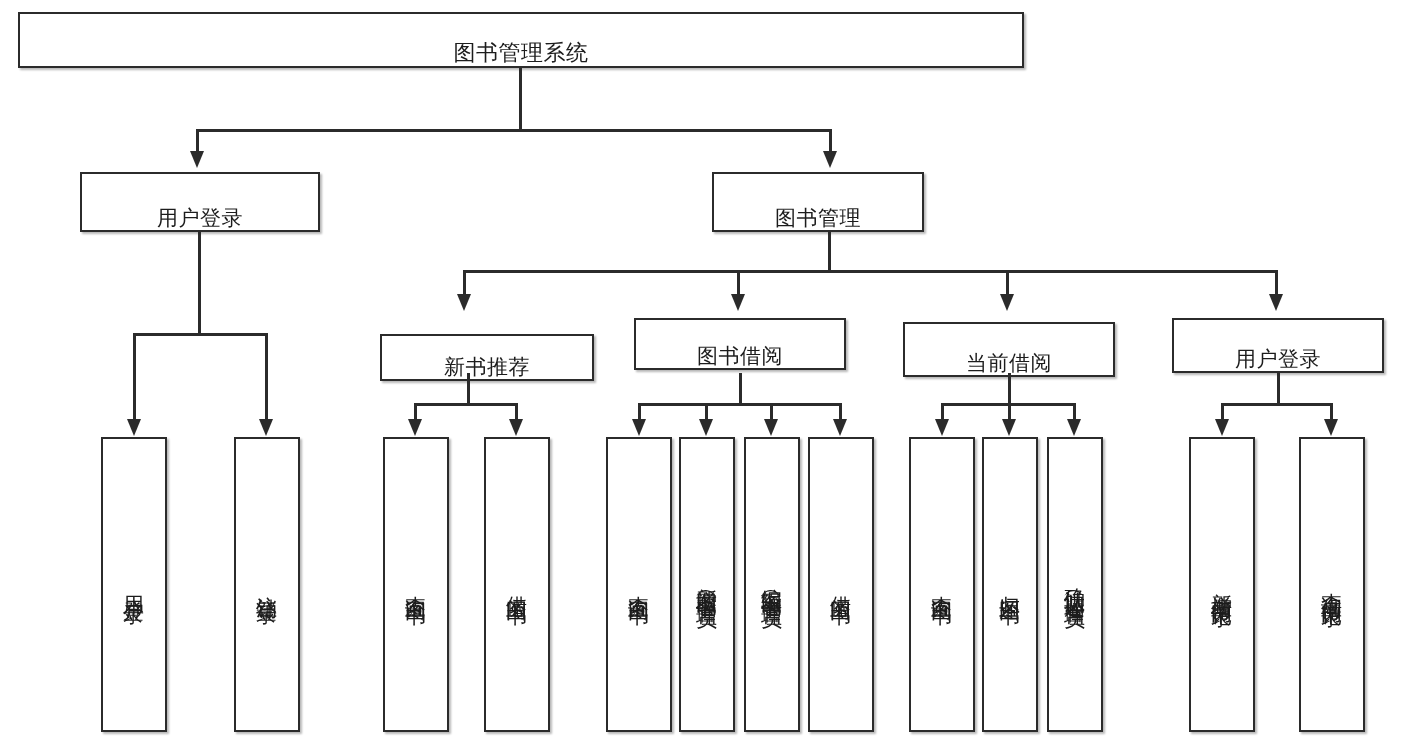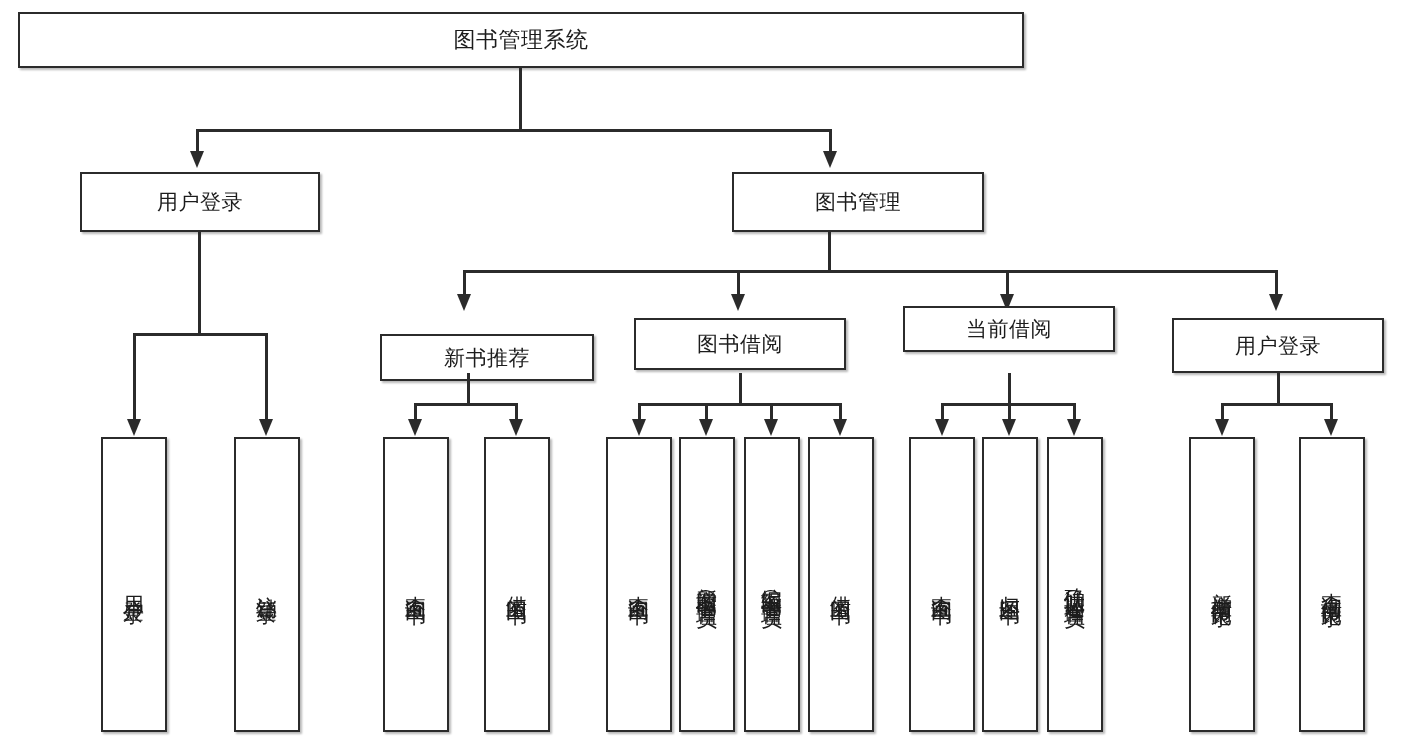--- a/index.html
+++ b/index.html
@@ -16,21 +16,21 @@
     font-family: "Liberation Sans", "DejaVu Sans", sans-serif;
   }
   
   .node {
     position: absolute;
     box-sizing: border-box;
     background: #ffffff;
     border: 2px solid #2b2b2b;
     box-shadow: 2px 2px 2px rgba(0,0,0,0.28);
     display: flex;
-    align-items: center;
+    align-items: flex-end;
     justify-content: center;
   }
   .node .label {
     color: #1c1c1c;
     line-height: 1.12;
     letter-spacing: 0.5px;
     white-space: nowrap;
     text-align: center;
   }
   
@@ -90,21 +90,21 @@
   <div class="conn hline" style="left:196px; top:129px; width:636px; height:3px;"></div>
   <div class="conn vline" style="left:196px; top:129px; width:3px; height:24px;"></div>
   <div class="conn vline" style="left:829px; top:129px; width:3px; height:24px;"></div>
   <div class="arrow" style="left:190px; top:151px;"></div>
   <div class="arrow" style="left:823px; top:151px;"></div>
 
   <div class="node horiz" style="left:80px; top:172px; width:240px; height:60px;">
     <span class="label">用户登录</span>
   </div>
 
-  <div class="node horiz" style="left:712px; top:172px; width:252px; height:60px;margin-left:20px;">
+  <div class="node horiz" style="left:712px; top:172px; width:212px; height:60px;">
     <span class="label">图书管理</span>
   </div>
 
   <div class="conn vline" style="left:198px; top:232px; width:3px; height:103px;"></div>
   <div class="conn hline" style="left:133px; top:333px; width:135px; height:3px;"></div>
   <div class="conn vline" style="left:133px; top:333px; width:3px; height:88px;"></div>
   <div class="conn vline" style="left:265px; top:333px; width:3px; height:88px;"></div>
   <div class="arrow" style="left:127px; top:419px;"></div>
   <div class="arrow" style="left:259px; top:419px;"></div>
 
@@ -118,21 +118,21 @@
   <div class="arrow" style="left:731px; top:294px;"></div>
   <div class="arrow" style="left:1000px; top:294px;"></div>
   <div class="arrow" style="left:1269px; top:294px;"></div>
 
   <div class="node horiz" style="left:380px; top:318px; width:214px; height:47px;margin-top:16px;">
     <span class="label">新书推荐</span>
   </div>
   <div class="node horiz" style="left:634px; top:318px; width:212px; height:52px;">
     <span class="label">图书借阅</span>
   </div>
-  <div class="node horiz" style="left:903px; top:306px; width:212px; height:46px;">
+  <div class="node horiz" style="left:903px; top:322px; width:212px; height:55px;">
     <span class="label">当前借阅</span>
   </div>
   <div class="node horiz" style="left:1172px; top:318px; width:212px; height:55px;">
     <span class="label">用户登录</span>
   </div>
 
   <div class="conn vline" style="left:467px; top:373px; width:3px; height:32px;"></div>
   <div class="conn hline" style="left:414px; top:403px; width:104px; height:3px;"></div>
   <div class="conn vline" style="left:414px; top:403px; width:3px; height:18px;"></div>
   <div class="conn vline" style="left:515px; top:403px; width:3px; height:18px;"></div>

